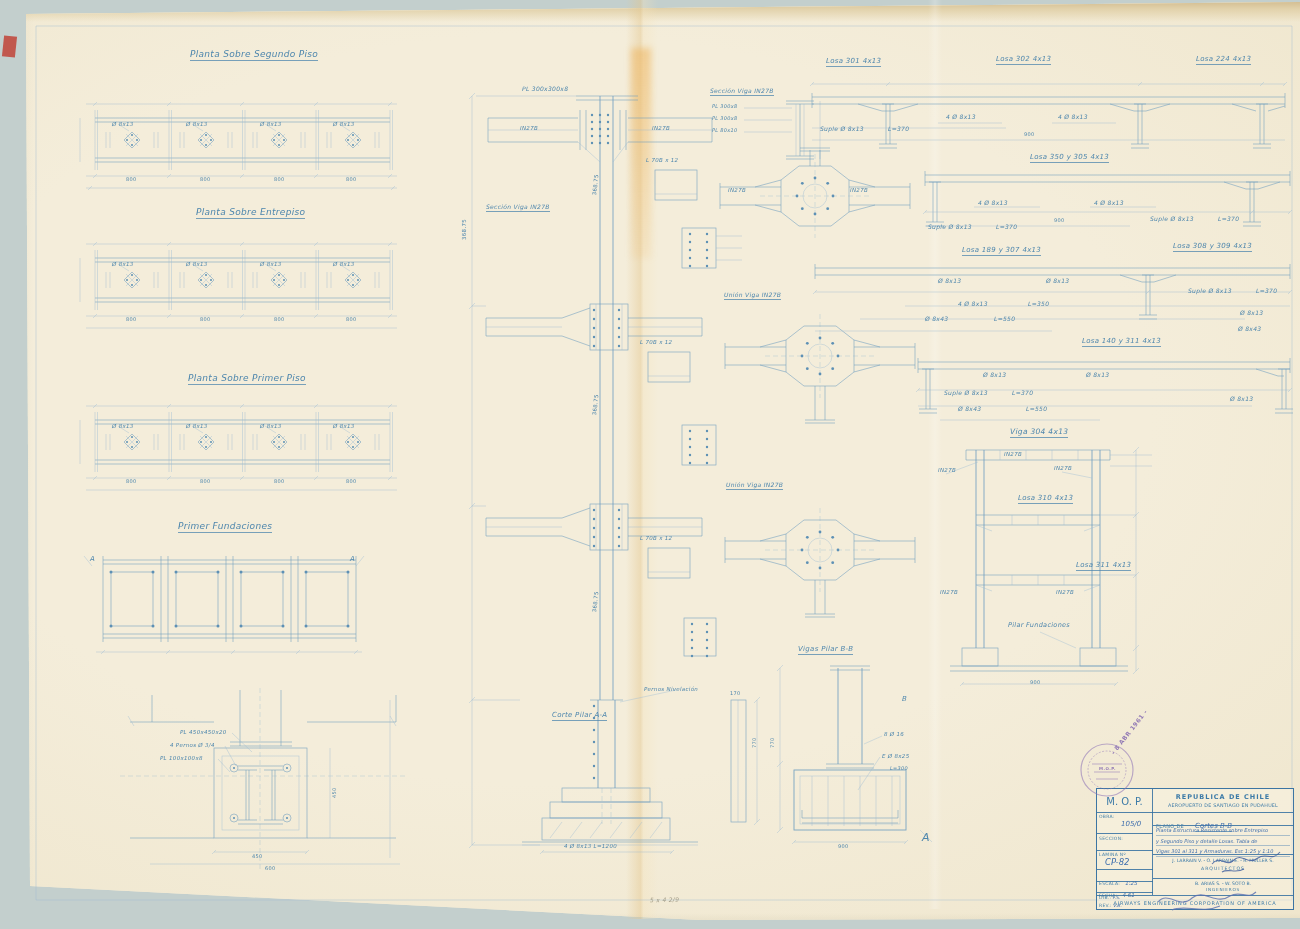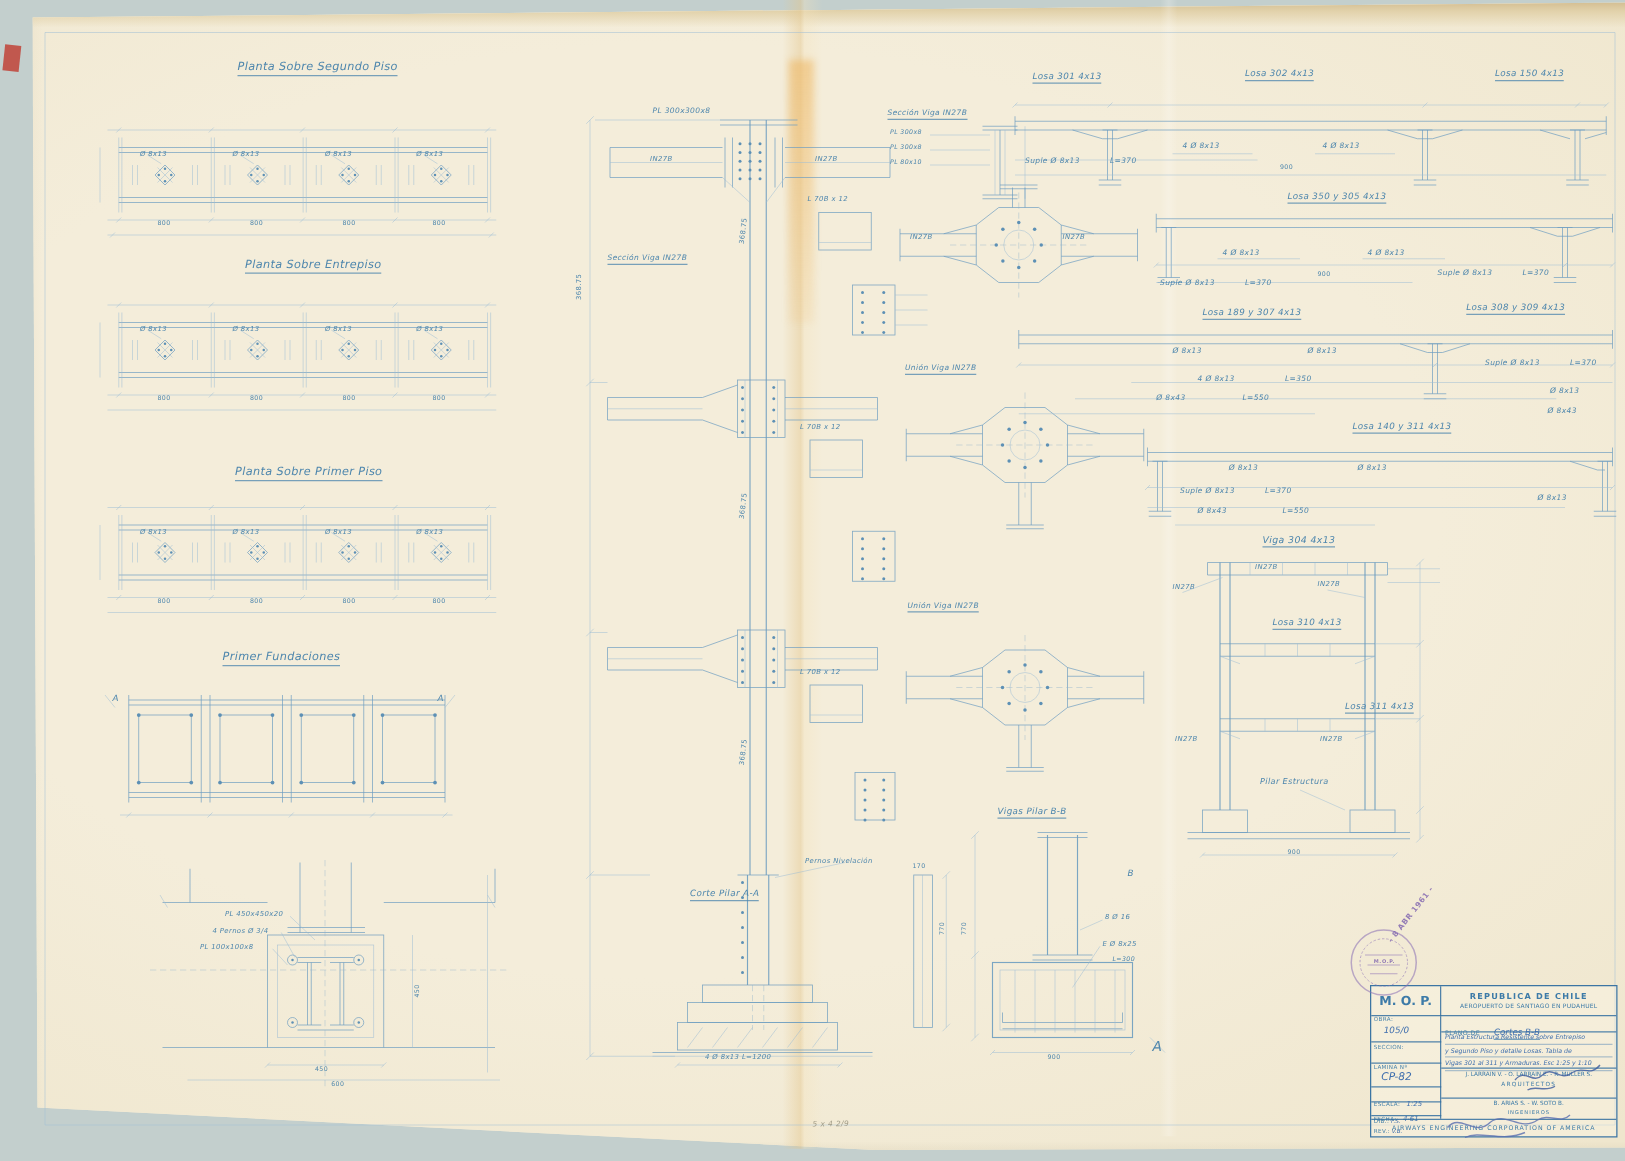--- a/index.html
+++ b/index.html
@@ -350,21 +350,21 @@
   <div class="lbl s5" style="left:346px;top:317px">800</div>
   <div class="lbl s5" style="left:126px;top:479px">800</div>
   <div class="lbl s5" style="left:200px;top:479px">800</div>
   <div class="lbl s5" style="left:274px;top:479px">800</div>
   <div class="lbl s5" style="left:346px;top:479px">800</div>
   <div class="lbl hand s7" style="left:90px;top:556px">A</div>
   <div class="lbl hand s7" style="left:350px;top:556px">A</div>
 
   <div class="lbl hand u s7" style="left:826px;top:58px">Losa 301 4x13</div>
   <div class="lbl hand u s7" style="left:996px;top:56px">Losa 302 4x13</div>
-  <div class="lbl hand u s7" style="left:1196px;top:56px">Losa 150 4x13</div>
+  <div class="lbl hand u s7" style="left:1196px;top:56px">Losa 224 4x13</div>
   <div class="lbl hand u s7" style="left:1030px;top:154px">Losa 350 y 305 4x13</div>
   <div class="lbl hand u s7" style="left:962px;top:247px">Losa 189 y 307 4x13</div>
   <div class="lbl hand u s7" style="left:1173px;top:243px">Losa 308 y 309 4x13</div>
   <div class="lbl hand u s7" style="left:1082px;top:338px">Losa 140 y 311 4x13</div>
 
   <div class="lbl hand s6" style="left:946px;top:114px">4 Ø 8x13</div>
   <div class="lbl hand s6" style="left:1058px;top:114px">4 Ø 8x13</div>
   <div class="lbl s5" style="left:1024px;top:132px">900</div>
   <div class="lbl hand s6" style="left:820px;top:126px">Suple Ø 8x13</div>
   <div class="lbl hand s6" style="left:888px;top:126px">L=370</div>
@@ -389,21 +389,21 @@
   <div class="lbl hand s6" style="left:1086px;top:372px">Ø 8x13</div>
   <div class="lbl hand s6" style="left:944px;top:390px">Suple Ø 8x13</div>
   <div class="lbl hand s6" style="left:1012px;top:390px">L=370</div>
   <div class="lbl hand s6" style="left:1230px;top:396px">Ø 8x13</div>
   <div class="lbl hand s6" style="left:958px;top:406px">Ø 8x43</div>
   <div class="lbl hand s6" style="left:1026px;top:406px">L=550</div>
 
   <div class="lbl hand u s75" style="left:1010px;top:428px">Viga 304 4x13</div>
   <div class="lbl hand u s7" style="left:1018px;top:495px">Losa 310 4x13</div>
   <div class="lbl hand u s7" style="left:1076px;top:562px">Losa 311 4x13</div>
-  <div class="lbl hand s65" style="left:1008px;top:622px">Pilar Estructura</div>
+  <div class="lbl hand s65" style="left:1008px;top:622px">Pilar Fundaciones</div>
   <div class="lbl hand s55" style="left:938px;top:468px">IN27B</div>
   <div class="lbl hand s55" style="left:1054px;top:466px">IN27B</div>
   <div class="lbl hand s55" style="left:1004px;top:452px">IN27B</div>
   <div class="lbl hand s55" style="left:940px;top:590px">IN27B</div>
   <div class="lbl hand s55" style="left:1056px;top:590px">IN27B</div>
   <div class="lbl s5" style="left:1030px;top:680px">900</div>
 
   <div class="lbl hand s6" style="left:522px;top:86px">PL 300x300x8</div>
   <div class="lbl hand u s6" style="left:486px;top:204px">Sección Viga IN27B</div>
   <div class="lbl hand u s6" style="left:710px;top:88px">Sección Viga IN27B</div>
@@ -442,30 +442,30 @@
 
   <div class="lbl hand s55" style="left:180px;top:730px">PL 450x450x20</div>
   <div class="lbl hand s55" style="left:170px;top:743px">4 Pernos Ø 3/4</div>
   <div class="lbl hand s55" style="left:160px;top:756px">PL 100x100x8</div>
   <div class="lbl s5" style="left:252px;top:854px">450</div>
   <div class="lbl s5" style="left:265px;top:866px">600</div>
   <div class="lbl s5 r90" style="left:332px;top:798px">450</div>
 
   <div class="tb">
     <div class="cell bb" style="left:0;top:0;width:196px;height:24px">
-      <div class="cell br" style="left:0;top:0;width:56px;height:24px;text-align:center;font-weight:bold;font-size:10px;padding-top:7px">M. O. P.</div>
+      <div class="cell br" style="left:0;top:0;width:56px;height:24px;text-align:center;font-weight:normal;font-size:10px;padding-top:7px">M. O. P.</div>
       <div class="cell" style="left:56px;top:0;width:140px;height:24px;text-align:center">
         <div style="font-size:6.5px;font-weight:bold;letter-spacing:1px;margin-top:4px">REPUBLICA DE CHILE</div>
         <div style="font-size:4.8px;letter-spacing:.2px;margin-top:2px">AEROPUERTO DE SANTIAGO EN PUDAHUEL</div>
       </div>
     </div>
     <div class="cell br" style="left:0;top:24px;width:56px;height:82px">
       <div class="cell bb" style="left:0;top:0;width:56px;height:21px">
         <div class="clab" style="margin:1px 0 0 2px">OBRA:</div>
-        <div class="hval" style="font-size:7px;margin:1px 0 0 10px">105/0</div>
+        <div class="hval" style="font-size:7px;margin:1px 0 0 24px">105/0</div>
       </div>
       <div class="cell bb" style="left:0;top:21px;width:56px;height:17px">
         <div class="clab" style="margin:2px 0 0 2px">SECCION:</div>
       </div>
       <div class="cell bb" style="left:0;top:38px;width:56px;height:19px">
         <div class="clab" style="margin:1px 0 0 2px">LAMINA Nº</div>
         <div class="hval" style="font-size:8.5px;margin:0 0 0 8px">CP-82</div>
       </div>
       <div class="cell bb" style="left:0;top:57px;width:56px;height:12px">
         <span class="clab" style="margin-left:2px">ESCALA:</span>

